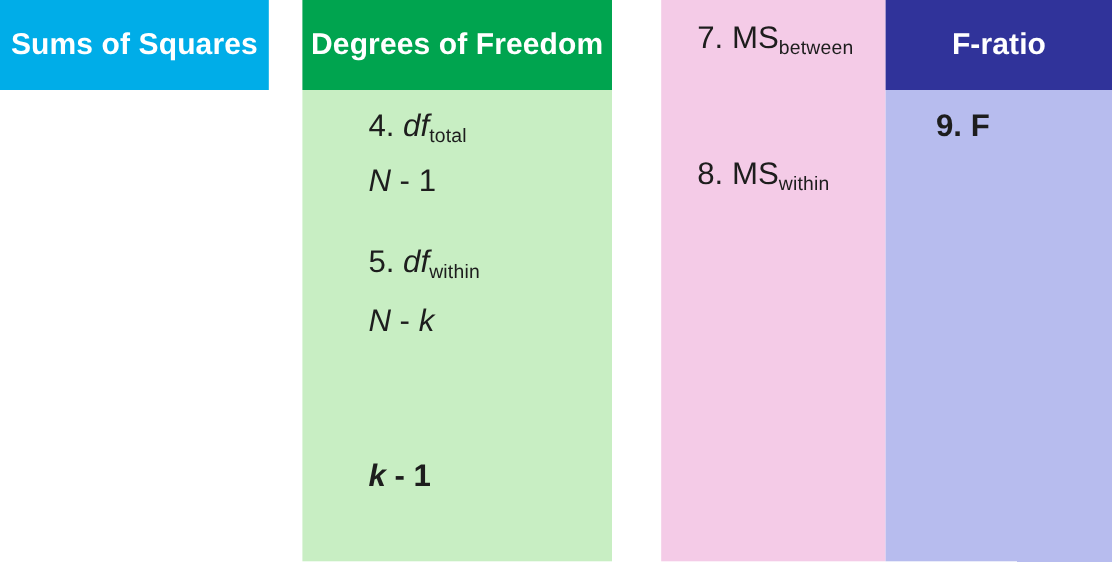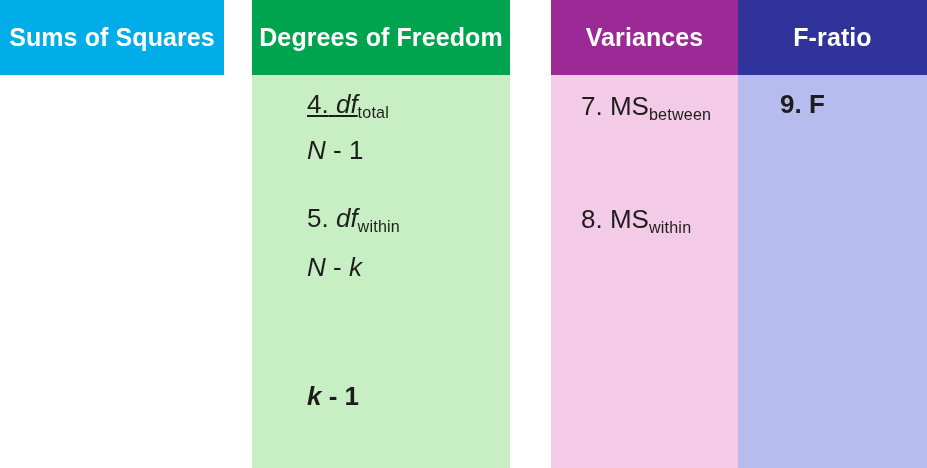--- a/index.html
+++ b/index.html
@@ -83,21 +83,21 @@
   #col-df     .col-body { background: #c8eec3; }
   #col-var    .col-body { background: #f4cbe7; }
   #col-fratio .col-body { background: #b7bcee; }
 
   
   #cell-ss-total    { left: 58px;  top: 14px; }
   #cell-ss-within   { left: 54px;  top: 130px; }
   #cell-sigma-ss    { left: 88px;  top: 186px; }
   #cell-ss-between  { left: 52px;  top: 266px; }
 
-  #cell-df-total    { left: 55px;  top: 16px; text-decoration: underline; }
+  #cell-df-total    { left: 55px;  top: 16px; }
   #cell-n-minus-1   { left: 55px;  top: 62px; }
   #cell-df-within   { left: 55px;  top: 130px; }
   #cell-n-minus-k   { left: 55px;  top: 179px; }
   #cell-df-between  { left: 55px;  top: 260px; }
   #cell-k-minus-1   { left: 55px;  top: 308px; font-weight: bold; }
 
   #cell-ms-between  { left: 30px;  top: 18px; }
   #cell-ms-within   { left: 30px;  top: 131px; }
 
   #cell-f           { left: 42px;  top: 16px; font-weight: bold; }
@@ -135,21 +135,20 @@
 
 
       <div class="cell" id="cell-k-minus-1">
         <span class="it">k</span><span> - 1</span>
       </div>
 
     </div>
   </div>
 
   <div class="column" id="col-var">
-    <div class="col-header">Variances</div>
     <div class="col-body">
 
       <div class="cell" id="cell-ms-between">
         <span class="num">7.</span>
         <span>MS</span><sub>between</sub>
       </div>
 
       <div class="cell" id="cell-ms-within">
         <span class="num">8.</span>
         <span>MS</span><sub>within</sub>

